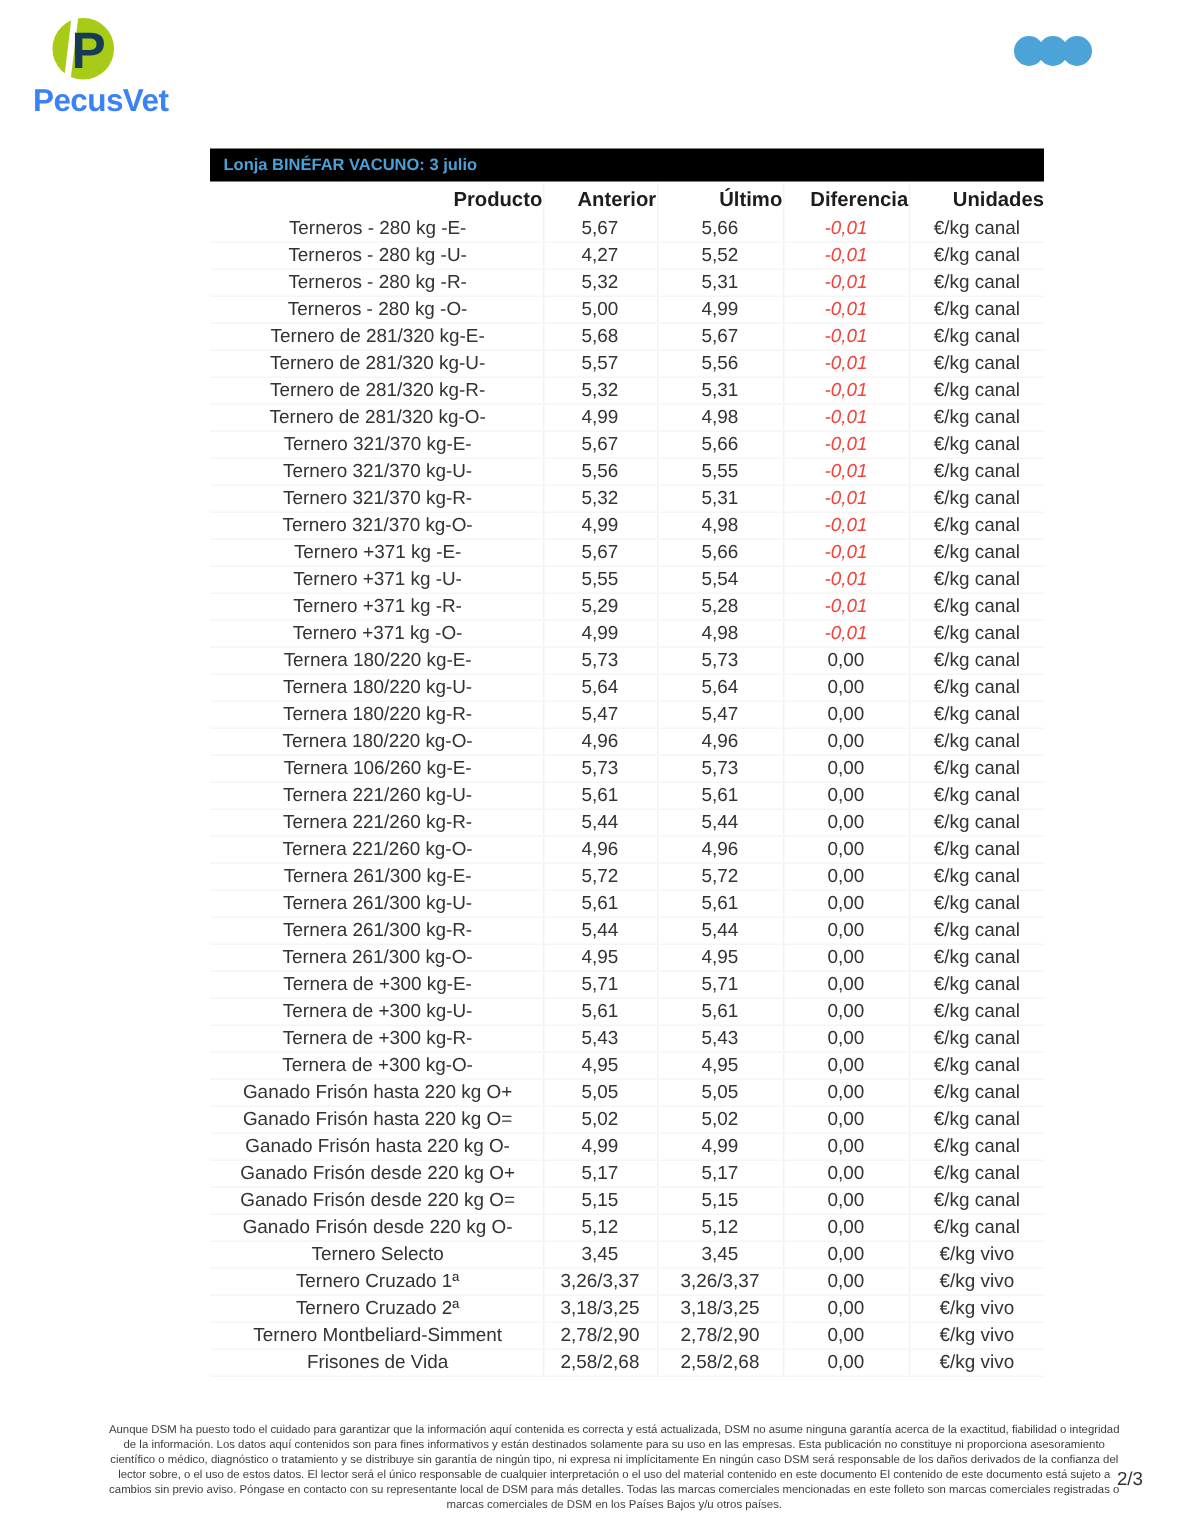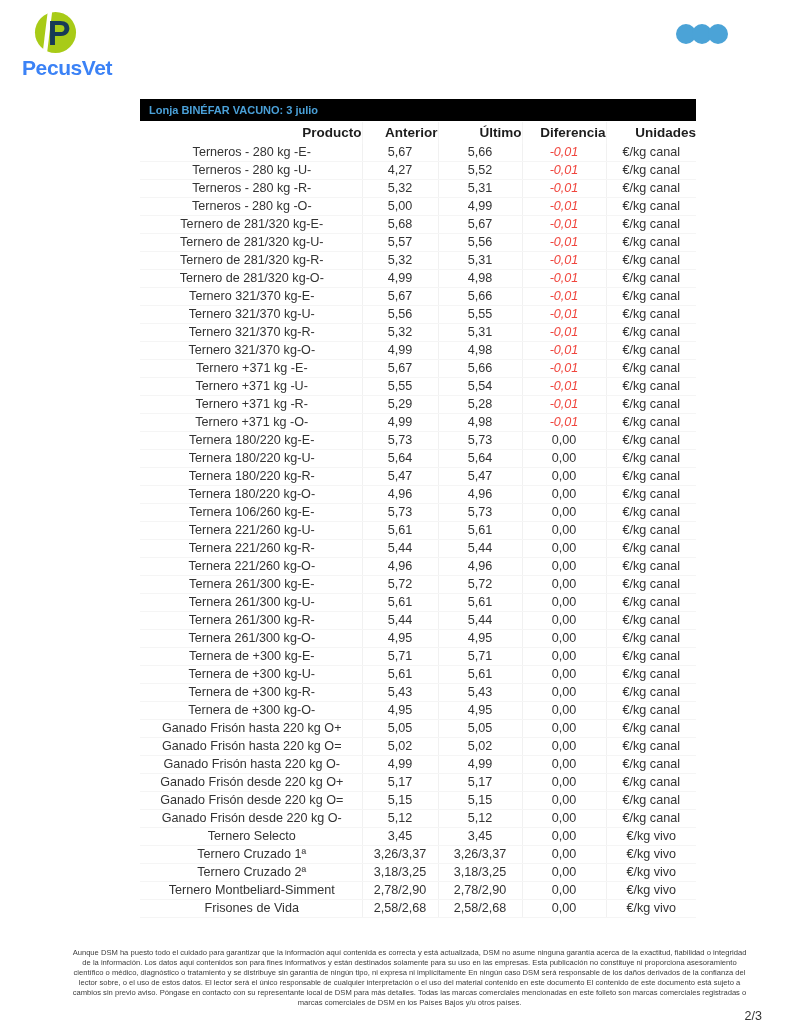--- a/index.html
+++ b/index.html
@@ -45,21 +45,21 @@
   td.prod { text-align: center; border-left: none; padding-left: 3px; }
   td.neg { color: #f0453d; font-style: italic; }
 
   
   .disclaimer {
     position: absolute; left: 57px; top: 936px; width: 681px;
     font-size: 7.6px; line-height: 1.33; color: #3c3c3c; margin: 12px;
     text-align: center;
   }
   .pagenum {
-    position: absolute; right: 29px; top: 1009px;
+    position: absolute; right: 29px; top: 979px;
     font-size: 12.5px; color: #333333;
   }
 </style>
 </head>
 <body>
 
 <div class="logo">
   <svg class="logo-mark" width="45" height="45" viewBox="0 0 46 46" xmlns="http://www.w3.org/2000/svg">
     <circle cx="23" cy="23" r="21" fill="#a8cb17"></circle>
     <rect x="12.5" y="-2" width="4.5" height="50" fill="#ffffff" transform="rotate(7 23 23)"></rect>

